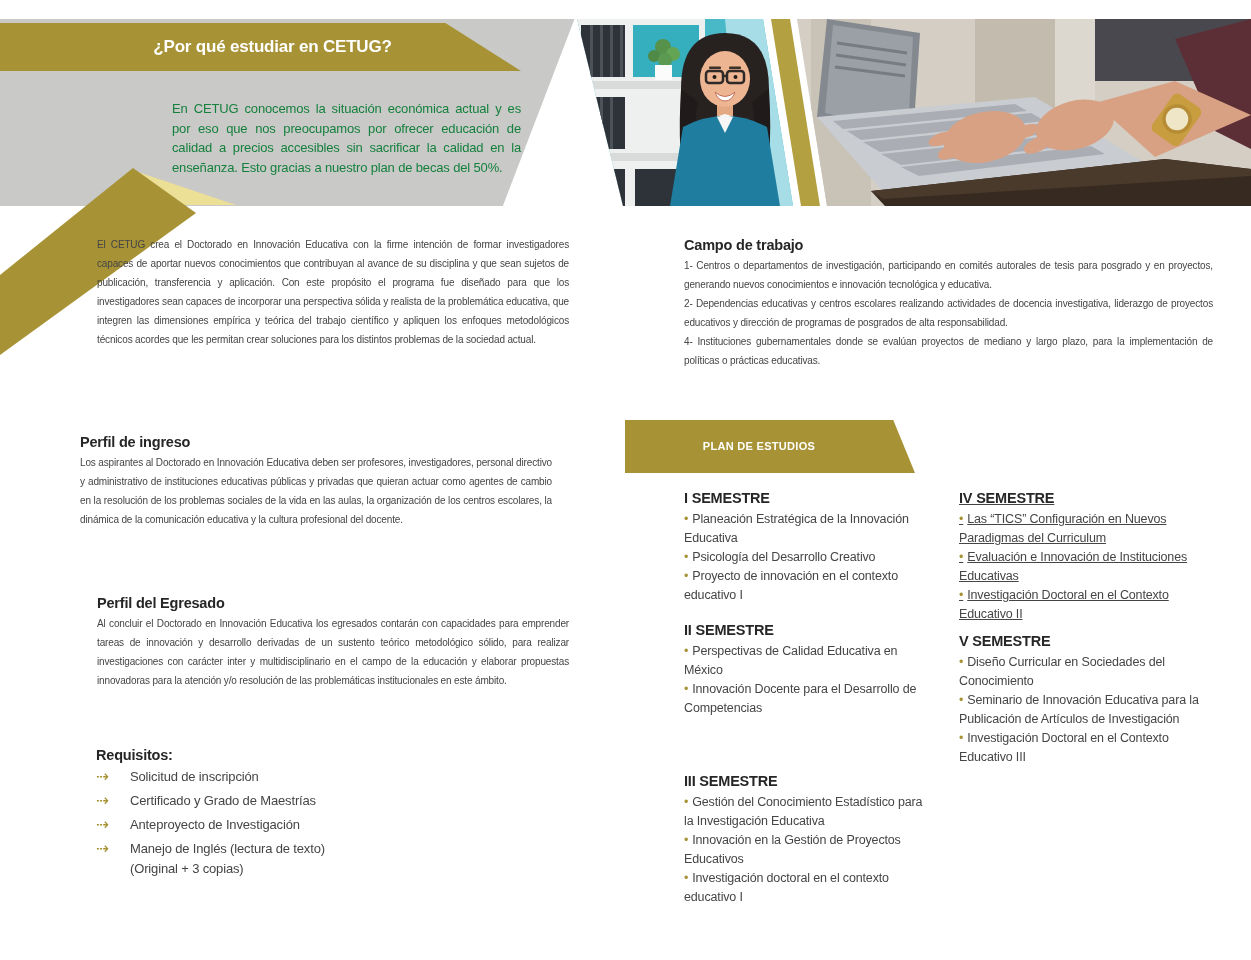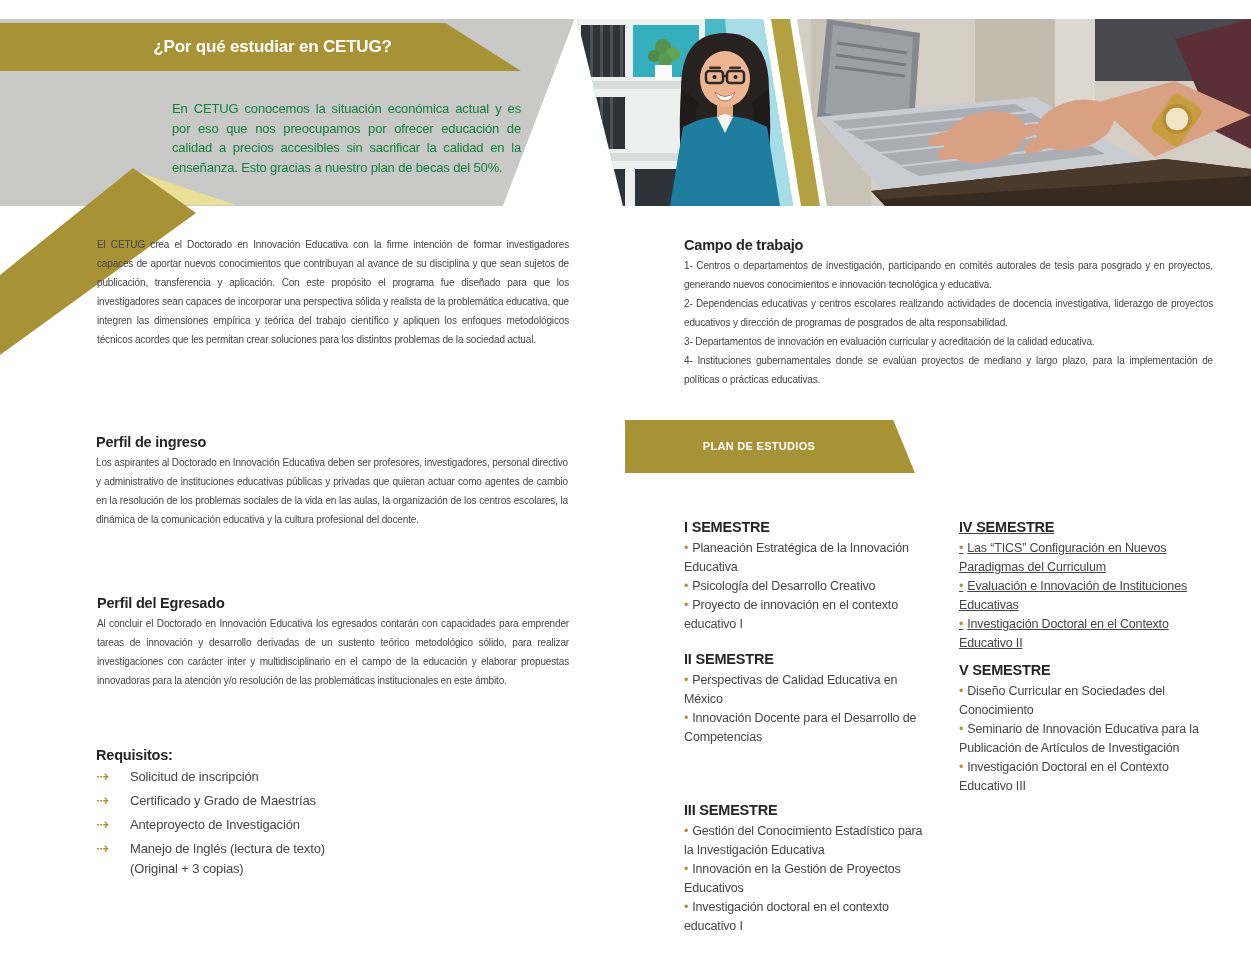--- a/index.html
+++ b/index.html
@@ -28,21 +28,21 @@
   }
   .corner-svg{position:absolute;left:0;top:160px;}
   .photo-svg{position:absolute;left:575px;top:19px;}
   
   .sec{position:absolute;}
   .sec h3{
     margin:0 0 3px 0;font-size:14.5px;font-weight:bold;color:#262626;letter-spacing:-0.2px;
   }
   .sec p{margin:0;font-size:10px;line-height:19px;letter-spacing:-0.15px;text-align:justify;}
   #sec-objetivo{left:97px;top:235px;width:472px;}
-  #sec-ingreso{left:96px;top:434px;width:472px;}
+  #sec-ingreso{left:80px;top:434px;width:472px;}
   #sec-egresado{left:97px;top:595px;width:472px;}
   #sec-requisitos{left:96px;top:747px;width:420px;}
   #sec-campo{left:684px;top:218px;width:529px;margin-top:19px;}
   #sec-campo p{margin:0;}
   
   .req-row{display:flex;margin-top:4px;}
   .req-arrow{
     width:34px;flex:0 0 34px;color:var(--brand-gold,#a79336);
     font-size:16px;line-height:19px;font-family:"DejaVu Sans",sans-serif;
   }
@@ -51,21 +51,21 @@
   
   .plan-banner{
     position:absolute;left:625px;top:420px;width:290px;height:53px;
     background:var(--brand-gold,#a79336);
     clip-path:polygon(0 0,92.5% 0,100% 100%,0 100%);
   }
   .plan-banner span{
     display:block;width:268px;height:53px;line-height:53px;text-align:center;
     color:#ffffff;font-size:11px;font-weight:bold;letter-spacing:0.3px;
   }
-  .sem{position:absolute;margin-top:29px;}
+  .sem{position:absolute;}
   .sem h4{margin:0 0 4px 0;font-size:14.5px;font-weight:bold;color:#262626;letter-spacing:-0.2px;}
   .course{margin:0;font-size:12.5px;line-height:19px;letter-spacing:-0.15px;text-align:left;color:#454545;}
   .bullet{color:var(--brand-gold,#a79336);margin-right:4px;}
   #sem-1{left:684px;top:490px;width:248px;}
   #sem-2{left:684px;top:622px;width:248px;}
   #sem-3{left:684px;top:773px;width:248px;}
   #sem-4{left:959px;top:490px;width:258px;text-decoration:underline;}
   #sem-5{left:959px;top:633px;width:258px;}
 </style>
 </head>
@@ -220,21 +220,20 @@
         <span>Manejo de Inglés (lectura de texto)</span>
         <span class="req-note">(Original + 3 copias)</span>
       </span>
     </div>
   </div>
 
   <div class="sec" id="sec-campo">
     <h3>Campo de trabajo</h3>
     <p>1- Centros o departamentos de investigación, participando en comités autorales de tesis para posgrado y en proyectos, generando nuevos conocimientos e innovación tecnológica y educativa.</p>
     <p>2- Dependencias educativas y centros escolares realizando actividades de docencia investigativa, liderazgo de proyectos educativos y dirección de programas de posgrados de alta responsabilidad.</p>
-    <p>3- Departamentos de innovación en evaluación curricular y acreditación de la calidad educativa.</p>
     <p>4- Instituciones gubernamentales donde se evalúan proyectos de mediano y largo plazo, para la implementación de políticas o prácticas educativas.</p>
   </div>
 
   <div class="plan-banner">
     <span>PLAN DE ESTUDIOS</span>
   </div>
 
   <div class="sem" id="sem-1">
     <h4>I SEMESTRE</h4>
     <p class="course"><span class="bullet">•</span><span>Planeación Estratégica de la Innovación Educativa</span></p>

